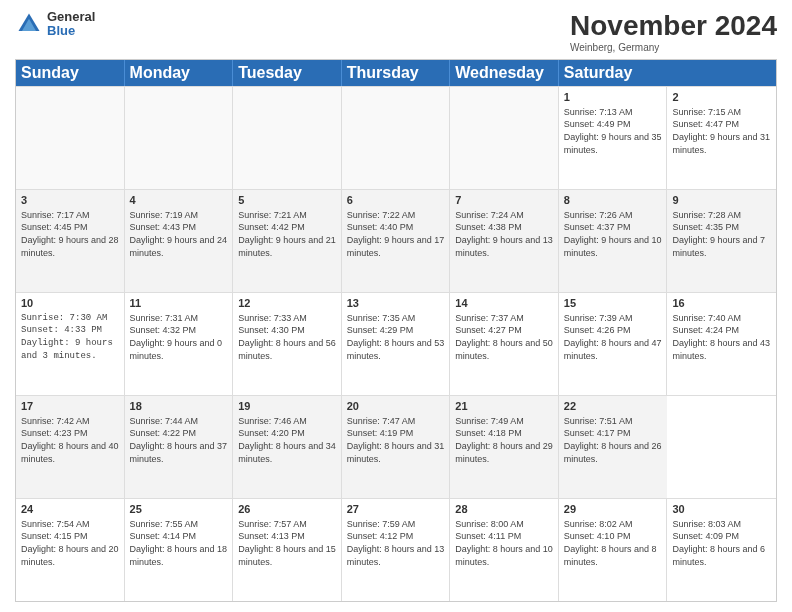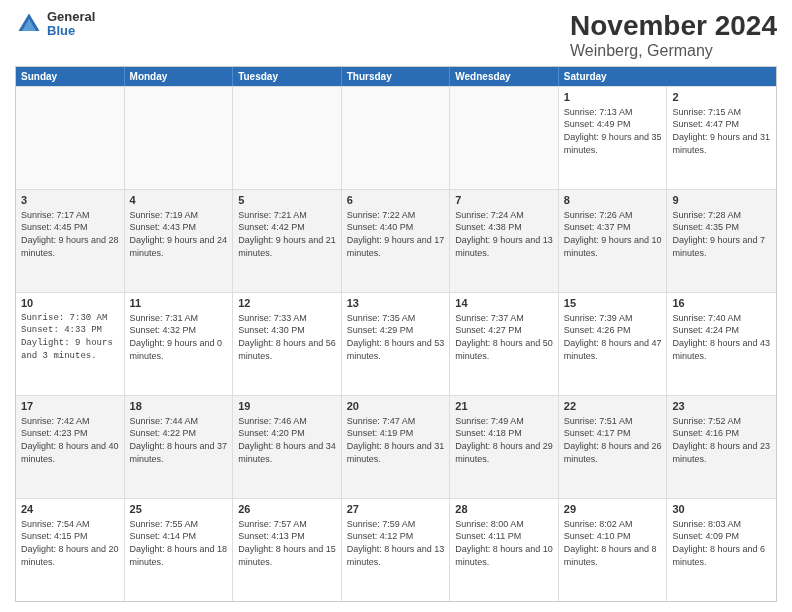--- a/index.html
+++ b/index.html
@@ -43,37 +43,37 @@
     }
     .title-block {
       text-align: left;
     }
     .month-title {
       font-size: 28px;
       font-weight: bold;
       color: #333;
     }
     .location {
-      font-size: 16px;
+      font-size: 10px;
       color: #555;
     }
     .calendar {
       flex: 1;
       display: flex;
       flex-direction: column;
       border: 1px solid #ccc;
     }
     .cal-header {
       display: grid;
       grid-template-columns: repeat(7, 1fr);
       background: #2a6db5;
     }
     .cal-header-cell {
       color: #fff;
-      font-size: 10px;
+      font-size: 16px;
       font-weight: bold;
       padding: 4px 5px;
       border-right: 1px solid #4a8dd5;
     }
     .cal-header-cell:last-child { border-right: none; }
     .cal-body {
       flex: 1;
       display: flex;
       flex-direction: column;
     }
@@ -275,26 +275,20 @@
             <div class="cal-cell-info" style="white-space: pre-wrap;">Sunrise: 7:49 AM
 Sunset: 4:18 PM
 Daylight: 8 hours and 29 minutes.</div>
           </div>
           <div class="cal-cell alt">
             <span class="day-num">22</span>
             <div class="cal-cell-info" style="white-space: pre-wrap;">Sunrise: 7:51 AM
 Sunset: 4:17 PM
 Daylight: 8 hours and 26 minutes.</div>
           </div>
-          <div class="cal-cell alt">
-            <span class="day-num">23</span>
-            <div class="cal-cell-info" style="white-space: pre-wrap;">Sunrise: 7:52 AM
-Sunset: 4:16 PM
-Daylight: 8 hours and 23 minutes.</div>
-          </div>
         </div>
         <div class="cal-row">
           <div class="cal-cell">
             <span class="day-num">24</span>
             <div class="cal-cell-info" style="white-space: pre-wrap;">Sunrise: 7:54 AM
 Sunset: 4:15 PM
 Daylight: 8 hours and 20 minutes.</div>
           </div>
           <div class="cal-cell">
             <span class="day-num">25</span>

